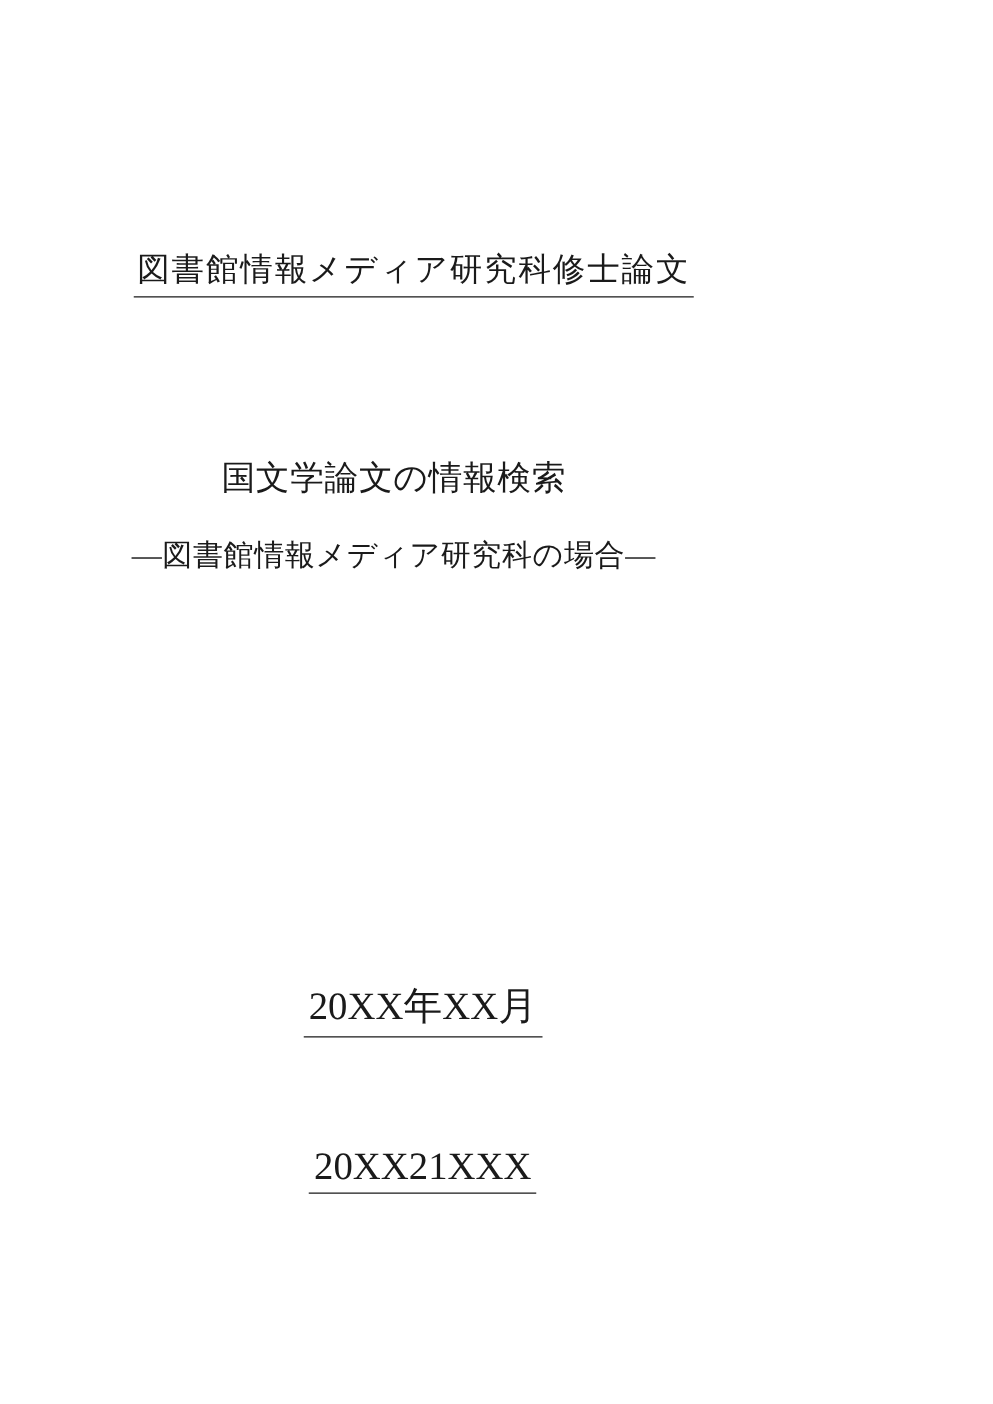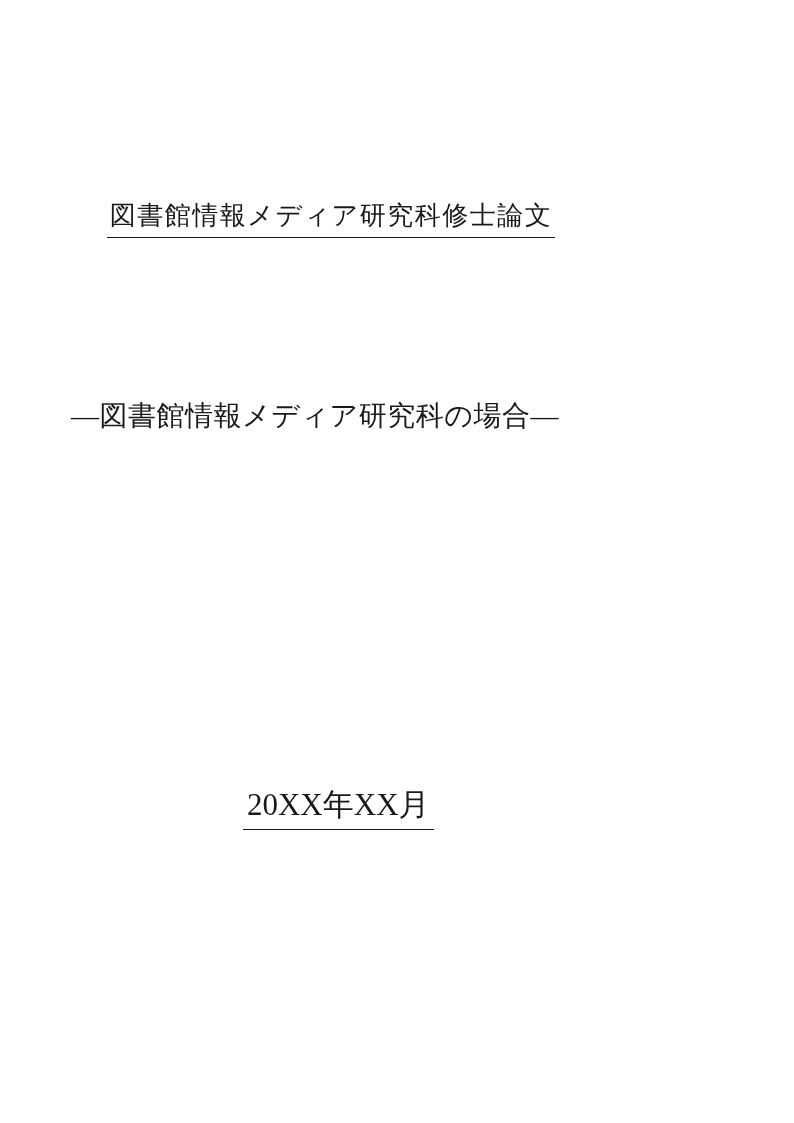--- a/index.html
+++ b/index.html
@@ -40,22 +40,22 @@
     letter-spacing: 1.5px;
   }
 
   .main-title {
     top: 364px;
     font-size: 27px;
     letter-spacing: 0.5px;
   }
 
   .subtitle {
-    top: 397px;
-    font-size: 28px;
+    top: 428px;
+    font-size: 24px;
     letter-spacing: 0.5px;
     font-family: Liberation Serif, serif;
   }
 
   .footer-block {
     position: absolute;
     top: 748px;
     left: 0;
     width: 100%;
     text-align: center;
@@ -73,22 +73,26 @@
 </style>
 </head>
 <body>
 
 <div class="page">
 
   <div class="centered-line header-title">
     <span class="underlined">図書館情報メディア研究科修士論文</span>
   </div>
 
+  <div class="centered-line main-title">国文学論文の情報検索</div>
 
   <div class="centered-line subtitle">―図書館情報メディア研究科の場合―</div>
 
   <div class="footer-block">
     <div class="footer-line">
       <span class="underlined">20XX年XX月</span>
     </div>
+    <div class="footer-line">
+      <span class="underlined">20XX21XXX</span>
+    </div>
   </div>
 
 </div>
 
 </body></html>

